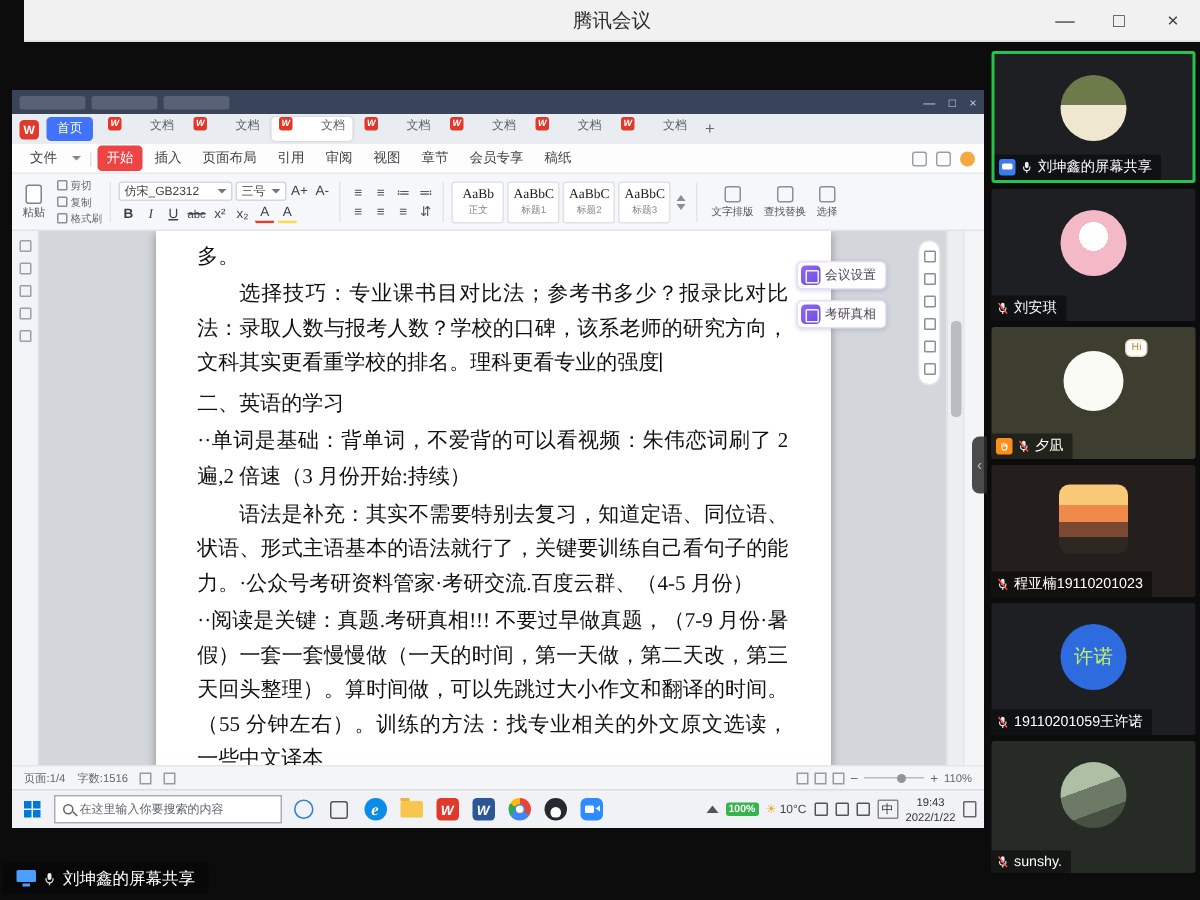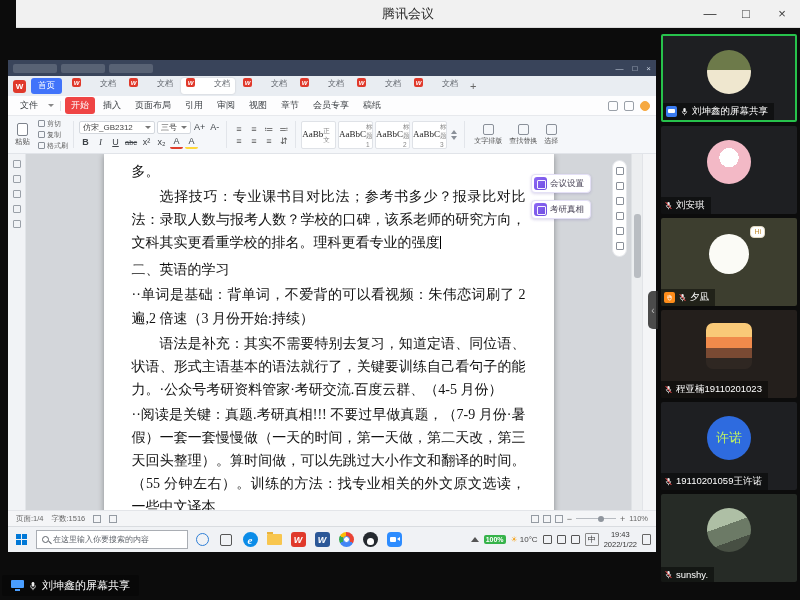--- a/index.html
+++ b/index.html
@@ -74,21 +74,21 @@
   font-size:9px;color:#3e4348;border-radius:2px;padding:0 1px;white-space:nowrap}
 .fbtn2.b{font-weight:bold}
 .fbtn2.i{font-style:italic;font-family:"Liberation Serif",serif}
 .fbtn2.u{text-decoration:underline}
 .fbtn2.strike{text-decoration:line-through;font-size:7.5px}
 .fbtn2.fcol{border-bottom:2px solid #e03e2d}
 .fbtn2.hl{border-bottom:2px solid #ffd83b}
 .pico{font-size:9px;color:#555;width:13px;text-align:center}
 .styles-g{display:flex;align-items:center;gap:2px;padding:2px 0}
 .style-box{width:35px;height:28px;background:#fff;border:1px solid #dfe2e7;border-radius:2px;
-  display:flex;flex-direction:row;align-items:center;justify-content:center}
+  display:flex;flex-direction:column;align-items:center;justify-content:center}
 .style-prev{font-family:"Liberation Serif","DejaVu Serif",serif;font-size:9px;color:#222;line-height:1}
 .style-lbl{font-size:6.5px;color:#888;margin-top:2px}
 .style-scroll{display:flex;flex-direction:column;gap:2px;justify-content:center;padding:0 2px}
 .sarrow{width:0;height:0;border-left:3px solid transparent;border-right:3px solid transparent}
 .sarrow.up{border-bottom:4px solid #8a9099}
 .sarrow.down{border-top:4px solid #8a9099}
 .tools-g{display:flex;align-items:center;gap:7px;padding:0 4px}
 .tool{display:flex;flex-direction:column;align-items:center;gap:1px}
 .tool-ico{width:11px;height:11px;border:1px solid #8a9099;border-radius:2px}
 .tool-lbl{font-size:7px;color:#555;white-space:nowrap}

